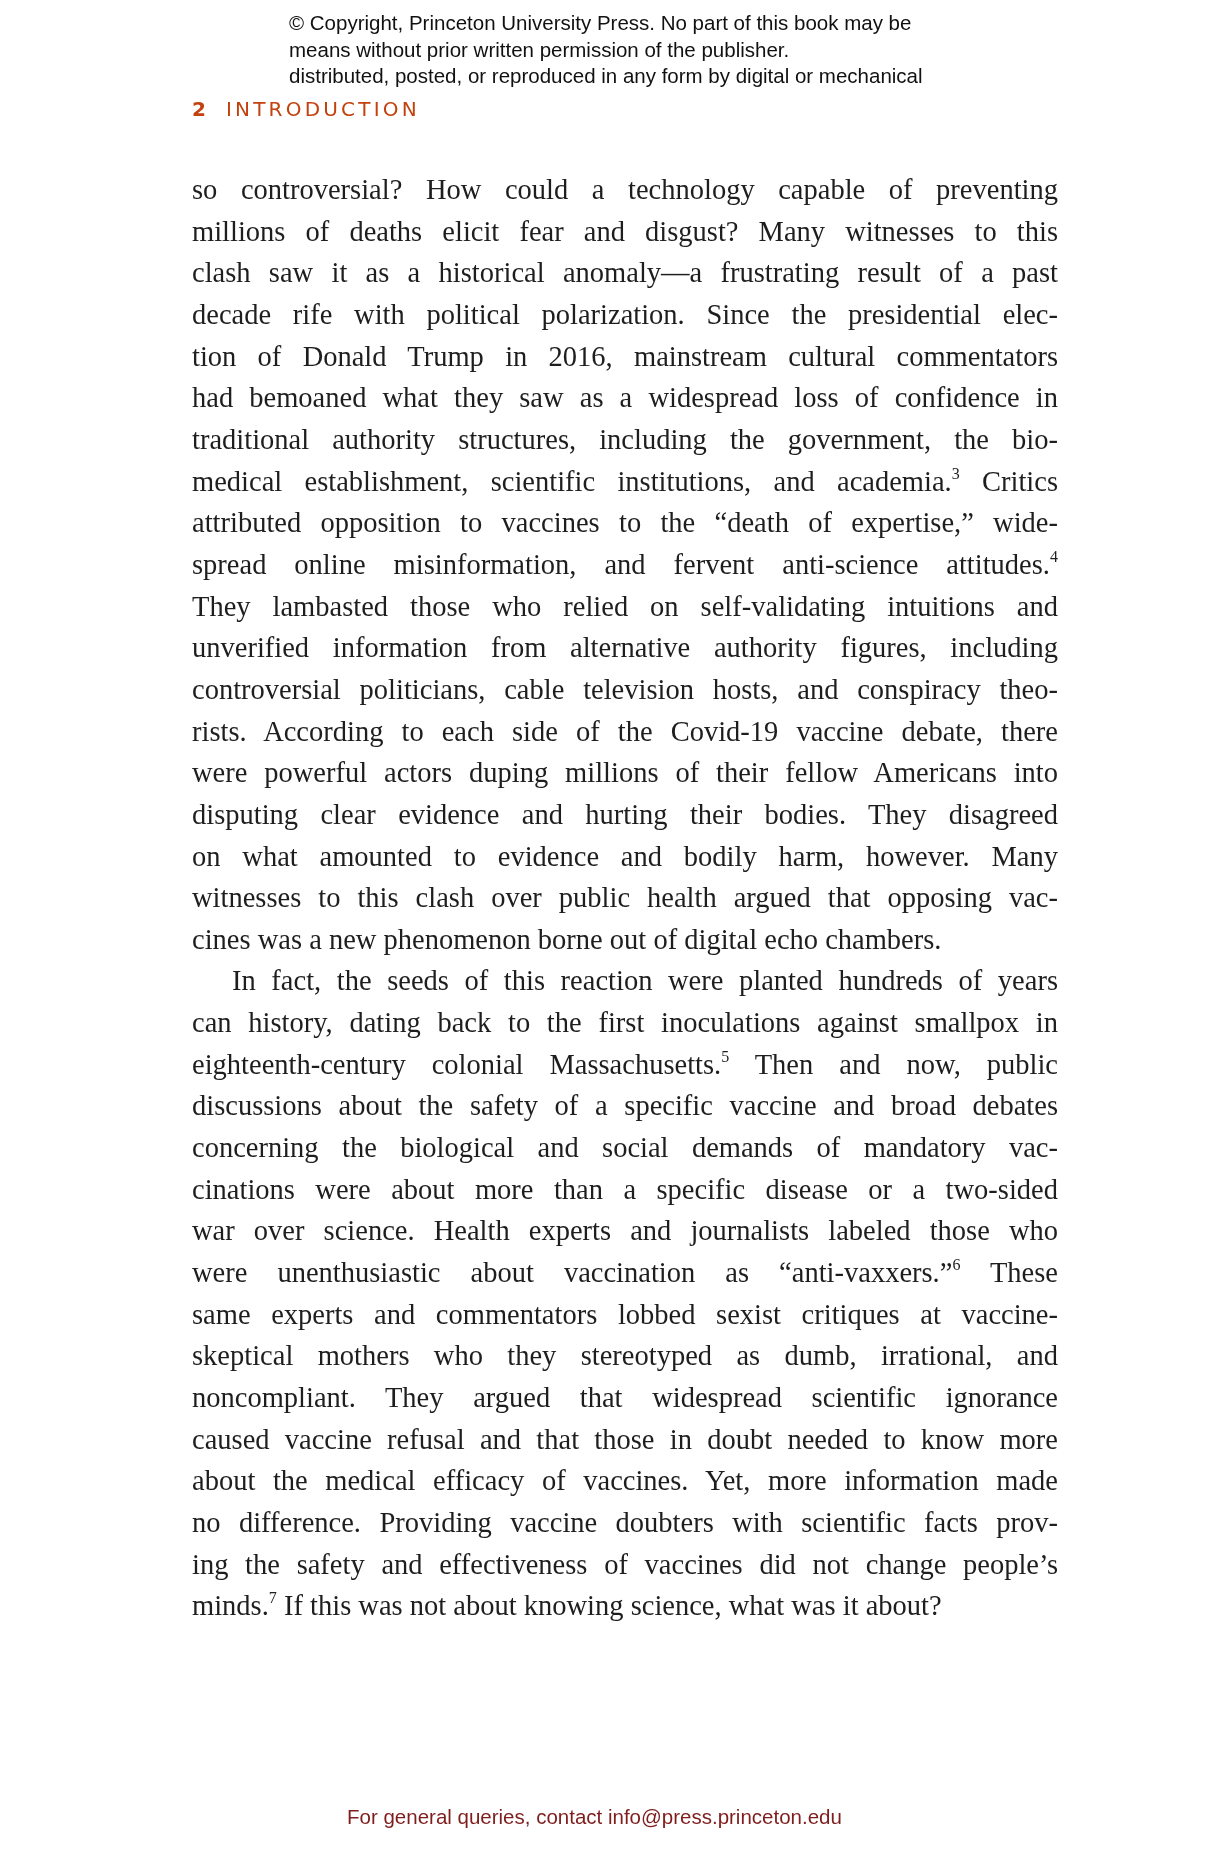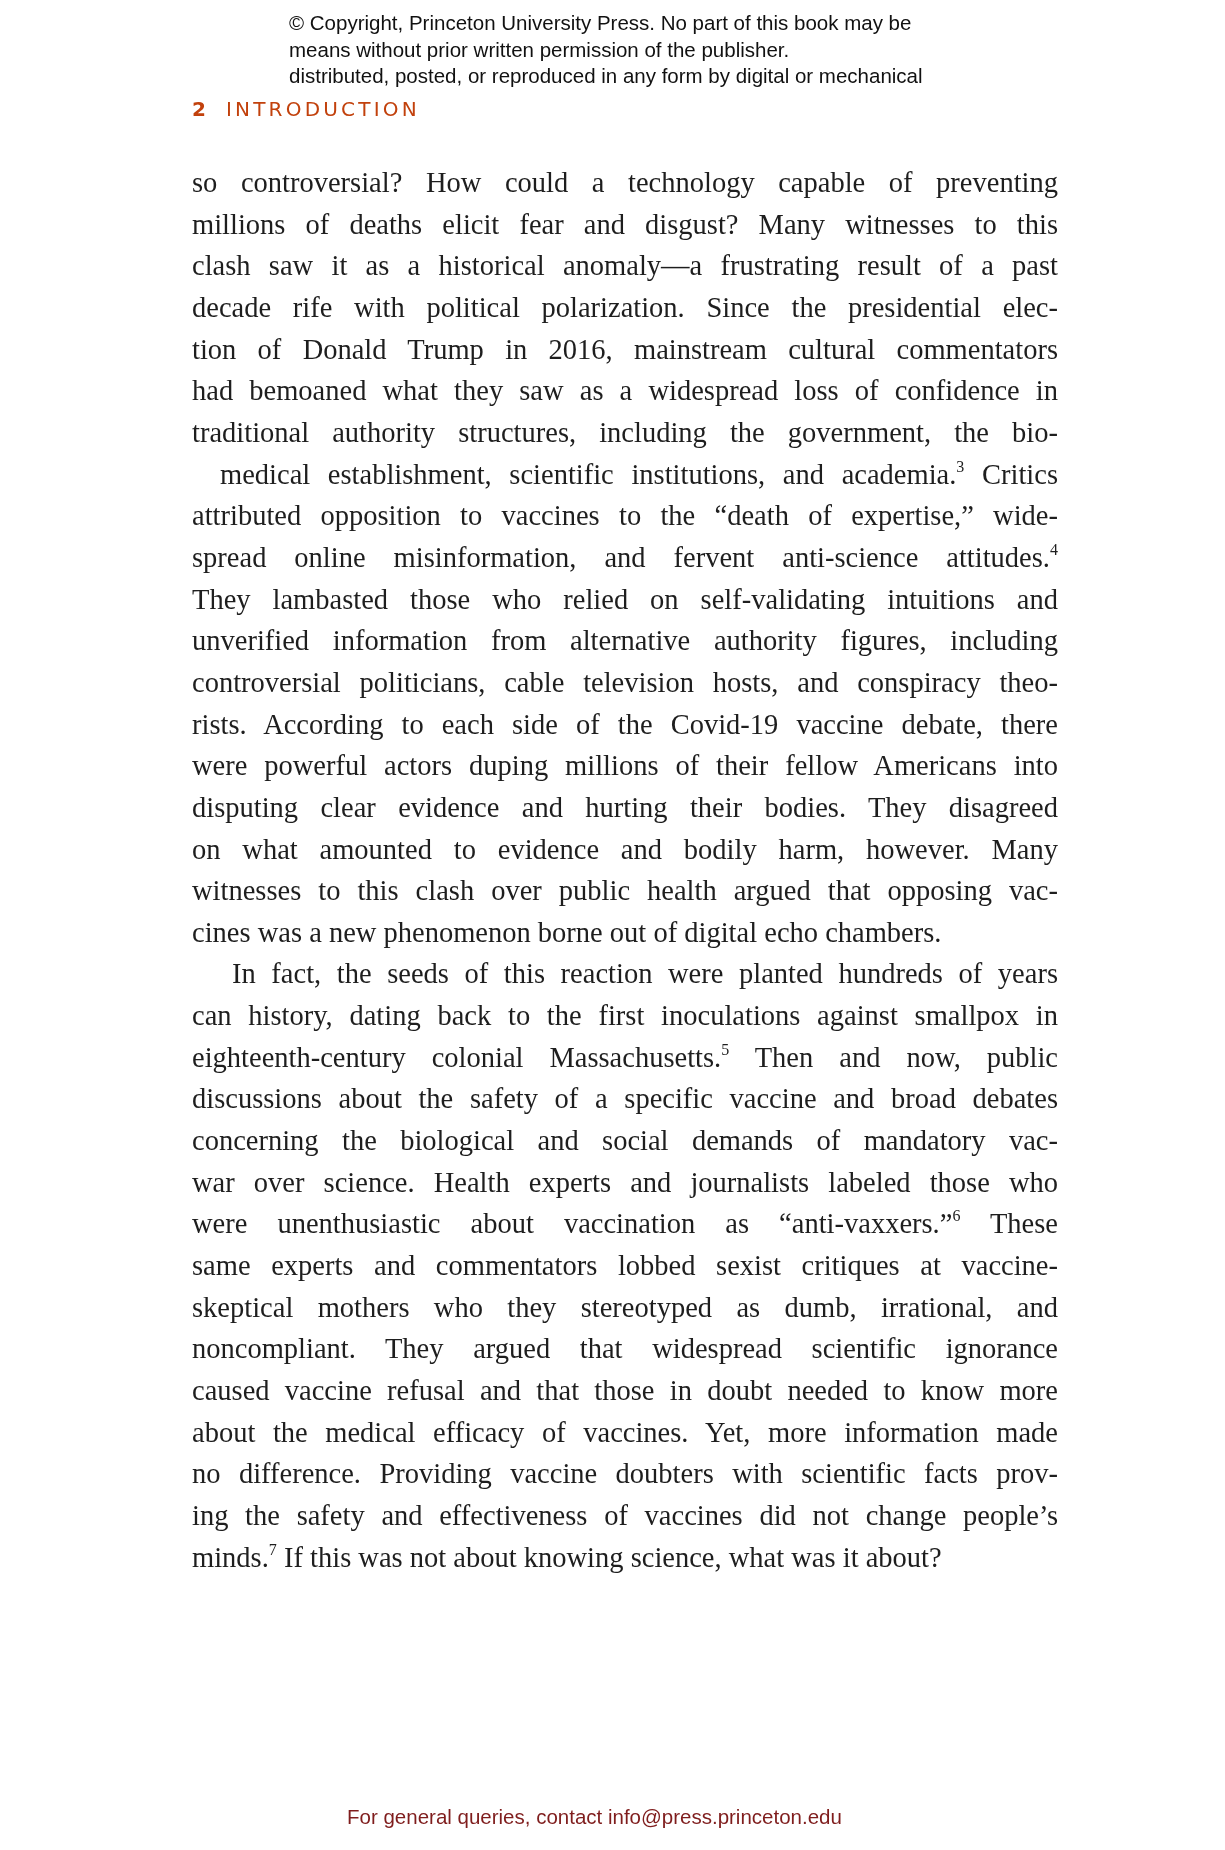--- a/index.html
+++ b/index.html
@@ -10,21 +10,21 @@
     color: #111111;
   }
   .copyright .cl { display: block; white-space: nowrap; margin-left: 21px; }
   .running-head {
     position: absolute; left: 192px; top: 98px;
     font-family: "DejaVu Sans", sans-serif; font-size: 20px; line-height: 22px;
     color: #c2410c; letter-spacing: 3.2px; white-space: nowrap;
   }
   .running-head .pnum { font-weight: bold; letter-spacing: 0; margin-right: 20px; }
   .body-text {
-    position: absolute; left: 192px; top: 162px; width: 866px;
+    position: absolute; left: 192px; top: 169px; width: 866px;
     font-family: "Liberation Serif", serif; font-size: 28.5px; line-height: 41.66px;
     color: #1e1e1e;
   }
   .body-text .ln {
     display: block; height: 41.66px; white-space: nowrap;
     text-align: justify; text-align-last: justify; overflow: visible;
   }
   .body-text .ln.last { text-align-last: left; }
   .body-text .ln.indent { padding-left: 40px; }
   .body-text sup { font-size: 16px; line-height: 0; vertical-align: 12px; }
@@ -48,37 +48,38 @@
 </div>
 
 <div class="body-text">
   <span class="ln"><span>so controversial? How could a technology capable of preventing</span></span>
   <span class="ln"><span>millions of deaths elicit fear and disgust? Many witnesses to this</span></span>
   <span class="ln"><span>clash saw it as a historical anomaly—a frustrating result of a past</span></span>
   <span class="ln"><span>decade rife with political polarization. Since the presidential elec-</span></span>
   <span class="ln"><span>tion of Donald Trump in 2016, mainstream cultural commentators</span></span>
   <span class="ln"><span>had bemoaned what they saw as a widespread loss of confidence in</span></span>
   <span class="ln"><span>traditional authority structures, including the government, the bio-</span></span>
-  <span class="ln" style="letter-spacing: -0.000223214px; margin-left: 28px;"><span>medical establishment, scientific institutions, and academia.</span><sup>3</sup><span> Critics</span></span>
+  <span class="ln" style="letter-spacing: -0.000223214px;"><span>medical establishment, scientific institutions, and academia.</span><sup>3</sup><span> Critics</span></span>
   <span class="ln"><span>attributed opposition to vaccines to the “death of expertise,” wide-</span></span>
   <span class="ln"><span>spread online misinformation, and fervent anti-science attitudes.</span><sup>4</sup></span>
   <span class="ln"><span>They lambasted those who relied on self-validating intuitions and</span></span>
   <span class="ln"><span>unverified information from alternative authority figures, including</span></span>
   <span class="ln"><span>controversial politicians, cable television hosts, and conspiracy theo-</span></span>
   <span class="ln"><span>rists. According to each side of the Covid-19 vaccine debate, there</span></span>
   <span class="ln"><span>were powerful actors duping millions of their fellow Americans into</span></span>
   <span class="ln"><span>disputing clear evidence and hurting their bodies. They disagreed</span></span>
   <span class="ln"><span>on what amounted to evidence and bodily harm, however. Many</span></span>
   <span class="ln"><span>witnesses to this clash over public health argued that opposing vac-</span></span>
   <span class="ln last"><span>cines was a new phenomenon borne out of digital echo chambers.</span></span>
   <span class="ln indent"><span>In fact, the seeds of this reaction were planted hundreds of years</span></span>
   <span class="ln"><span>can history, dating back to the first inoculations against smallpox in</span></span>
   <span class="ln" style="word-spacing: 0.00260417px;"><span>eighteenth-century colonial Massachusetts.</span><sup>5</sup><span> Then and now, public</span></span>
   <span class="ln"><span>discussions about the safety of a specific vaccine and broad debates</span></span>
   <span class="ln"><span>concerning the biological and social demands of mandatory vac-</span></span>
+  <span class="ln"><span>cinations were about more than a specific disease or a two-sided</span></span>
   <span class="ln"><span>war over science. Health experts and journalists labeled those who</span></span>
   <span class="ln"><span>were unenthusiastic about vaccination as “anti-vaxxers.”</span><sup>6</sup><span> These</span></span>
   <span class="ln"><span>same experts and commentators lobbed sexist critiques at vaccine-</span></span>
   <span class="ln"><span>skeptical mothers who they stereotyped as dumb, irrational, and</span></span>
   <span class="ln"><span>noncompliant. They argued that widespread scientific ignorance</span></span>
   <span class="ln"><span>caused vaccine refusal and that those in doubt needed to know more</span></span>
   <span class="ln"><span>about the medical efficacy of vaccines. Yet, more information made</span></span>
   <span class="ln"><span>no difference. Providing vaccine doubters with scientific facts prov-</span></span>
   <span class="ln"><span>ing the safety and effectiveness of vaccines did not change people’s</span></span>
   <span class="ln last"><span>minds.</span><sup>7</sup><span> If this was not about knowing science, what was it about?</span></span>

